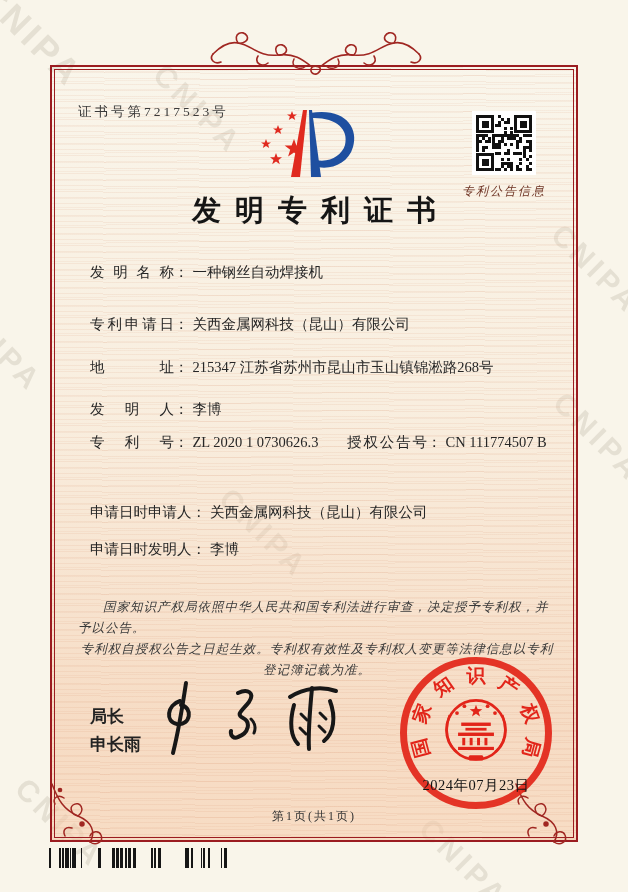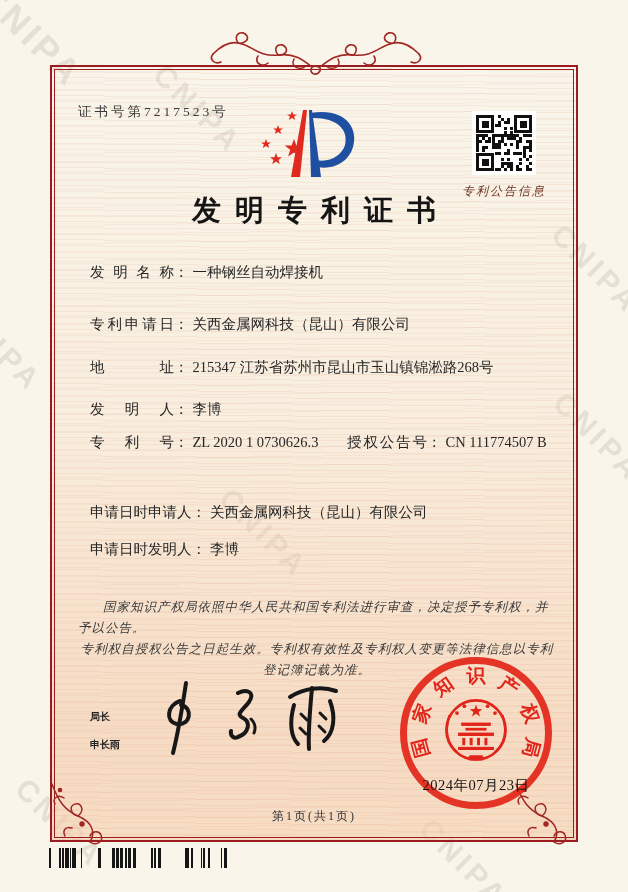--- a/index.html
+++ b/index.html
@@ -56,21 +56,21 @@
   .r5{top:366px;width:470px}.r6{top:400px;width:470px}
   .r7{top:436px}.r8{top:473px}
   
   .statement{position:absolute;left:26px;top:530px;width:478px;
     font-size:12.5px;line-height:21px;color:#3a3a3a;font-style:italic;letter-spacing:1px;}
   .statement .l1{text-indent:2em;}
   .statement .l2{text-align:center;}
   
   .director{position:absolute;left:38px;top:636px;
     font-family:"Liberation Sans","DejaVu Sans",sans-serif;
-    font-size:10px;font-weight:bold;color:#222;line-height:28px;}
+    font-size:17px;font-weight:bold;color:#222;line-height:28px;}
   .sig{position:absolute;left:98px;top:608px;width:220px;height:84px;}
   
   .seal{position:absolute;left:348px;top:590px;width:152px;height:152px;}
   .seal-ring{position:absolute;inset:0;border:7px solid rgba(226,37,24,0.92);border-radius:50%;box-sizing:border-box;}
   .seal-ch{position:absolute;left:50%;top:50%;font-size:19px;font-weight:bold;color:#e2251a;
     transform:translate(-50%,-50%) rotate(var(--a)) translateY(-57px);}
   .emblem{position:absolute;left:50%;top:50%;width:76px;height:76px;transform:translate(-50%,-54%);}
   .seal-date{position:absolute;left:0;bottom:14px;width:100%;text-align:center;
     font-size:14.5px;color:#141414;letter-spacing:0.5px;}
   

